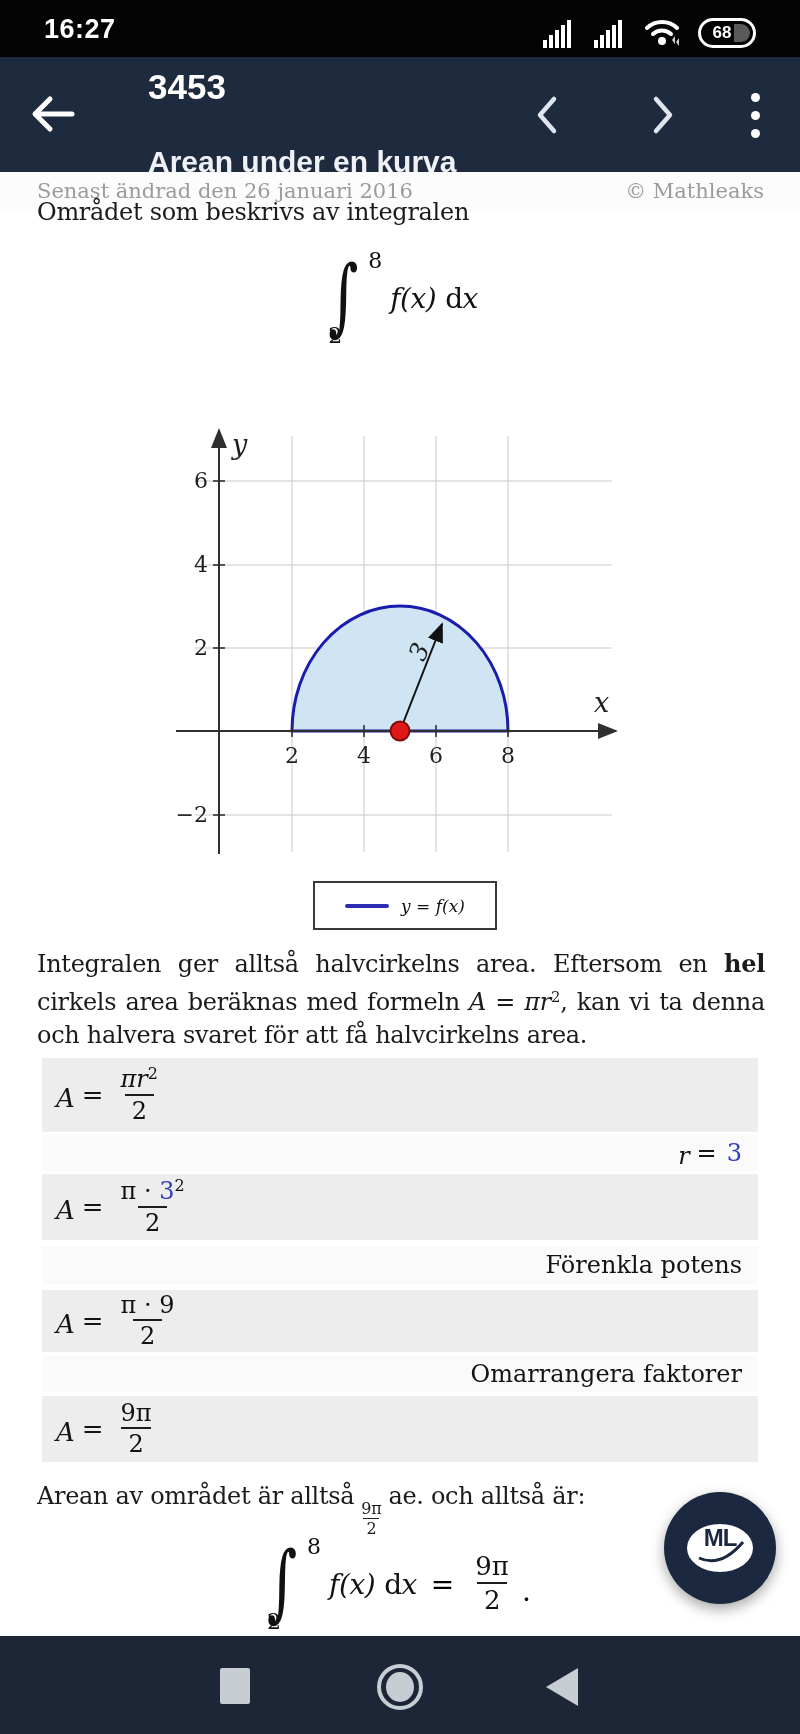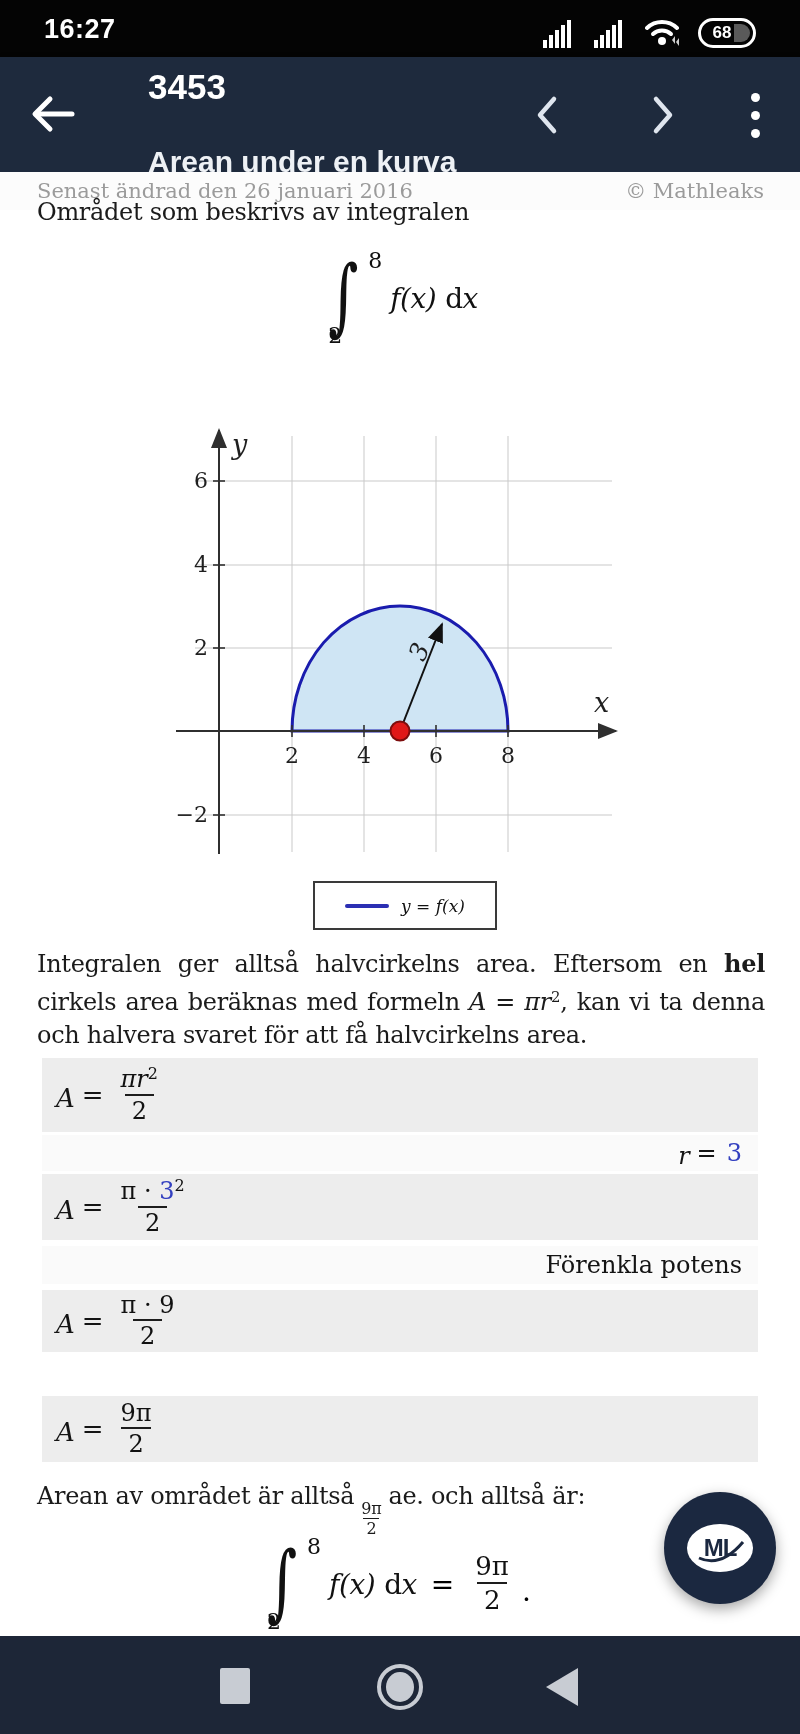--- a/index.html
+++ b/index.html
@@ -75,21 +75,21 @@
   
   .final-line{top:1534px;height:100px;transform:translateX(-4px);}
   .final-line .frac .num,.final-line .frac .den{font-size:26px;}
   .eq-mid{font-size:28px;margin:0 14px;}
   .period{font-size:28px;margin-left:6px;align-self:flex-end;padding-bottom:26px;}
 
   
   .fab{position:absolute;left:664px;top:1492px;width:112px;height:112px;border-radius:50%;background:#1b2840;
        box-shadow:0 5px 14px rgba(0,0,0,0.35);cursor:pointer;display:flex;align-items:center;justify-content:center;}
   .fab-inner{position:relative;width:66px;height:48px;border-radius:50%;background:#ffffff;
-             display:flex;align-items:center;justify-content:center;}
+             display:flex;justify-content:center;}
   .fab-inner span{color:#1b2840;font:bold 24px "Liberation Sans",sans-serif;letter-spacing:-1px;position:relative;z-index:1;}
   .fab-swoosh{position:absolute;left:6px;top:2px;}
 
   
   .nav-bar{position:absolute;left:0;top:1636px;width:800px;height:98px;background:#1d2637;}
   .nav-recents{position:absolute;left:220px;top:1668px;width:30px;height:36px;background:#c8ccd3;border-radius:2px;cursor:pointer;}
   .nav-home{position:absolute;left:377px;top:1664px;width:46px;height:46px;border:4px solid #c8ccd3;border-radius:50%;
             box-sizing:border-box;display:flex;align-items:center;justify-content:center;cursor:pointer;}
   .nav-home i{width:28px;height:30px;background:#c8ccd3;border-radius:50%;}
   .nav-back{position:absolute;left:546px;top:1668px;width:0;height:0;cursor:pointer;
@@ -262,20 +262,23 @@
     <span>Förenkla potens</span>
   </div>
   <div class="srow" style="top:1290px;height:62px;">
     <span class="mi">A</span>
       <span class="eqs">=</span>
     <span class="frac">
       <span class="num">π · 9</span>
       <span class="den">2</span>
     </span>
   </div>
+  <div class="hrow" style="top:1356px;height:36px;">
+    <span>Omarrangera faktorer</span>
+  </div>
   <div class="srow" style="top:1396px;height:66px;">
     <span class="mi">A</span>
       <span class="eqs">=</span>
     <span class="frac">
       <span class="num">9π</span>
       <span class="den">2</span>
     </span>
   </div>
 
   <div class="para" style="top:1480px;">

